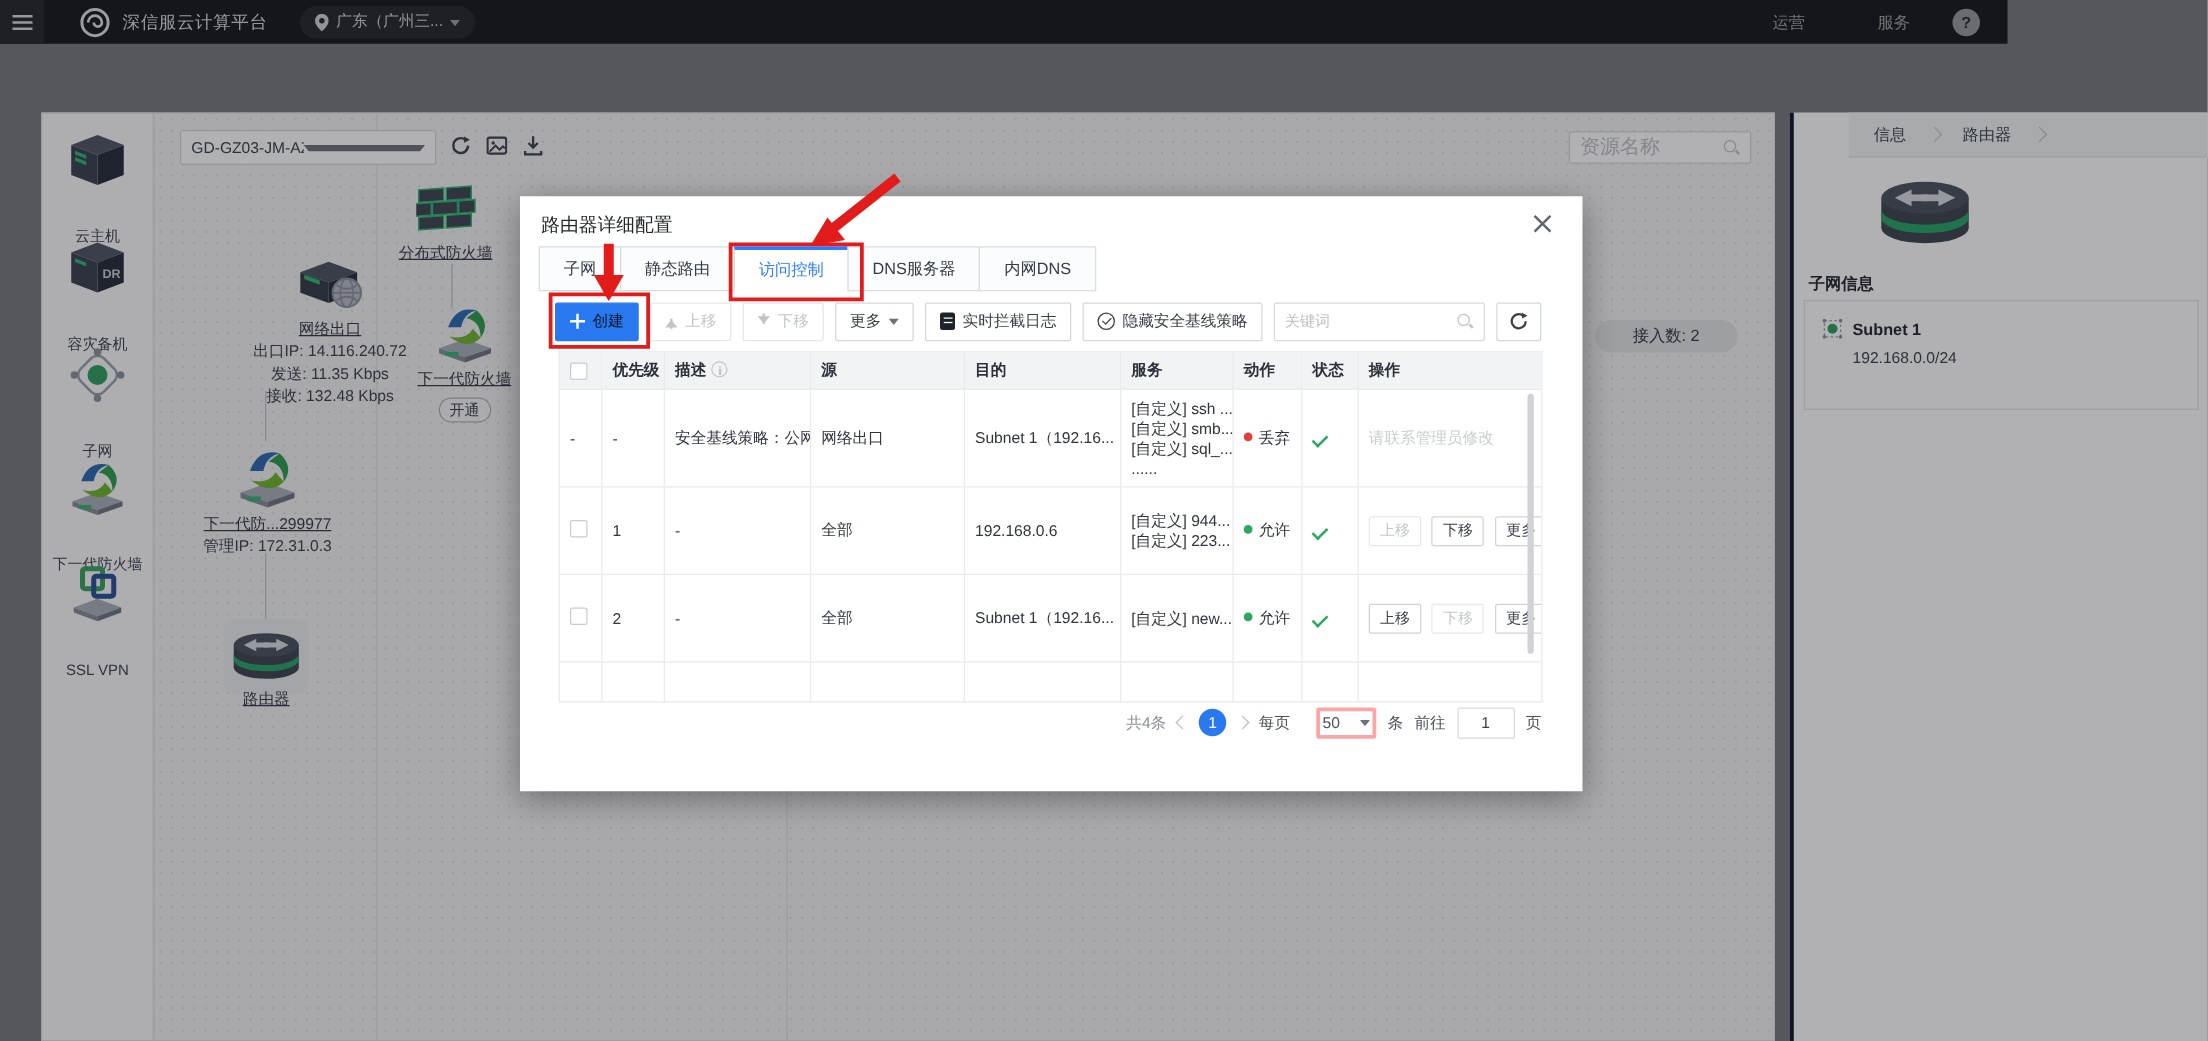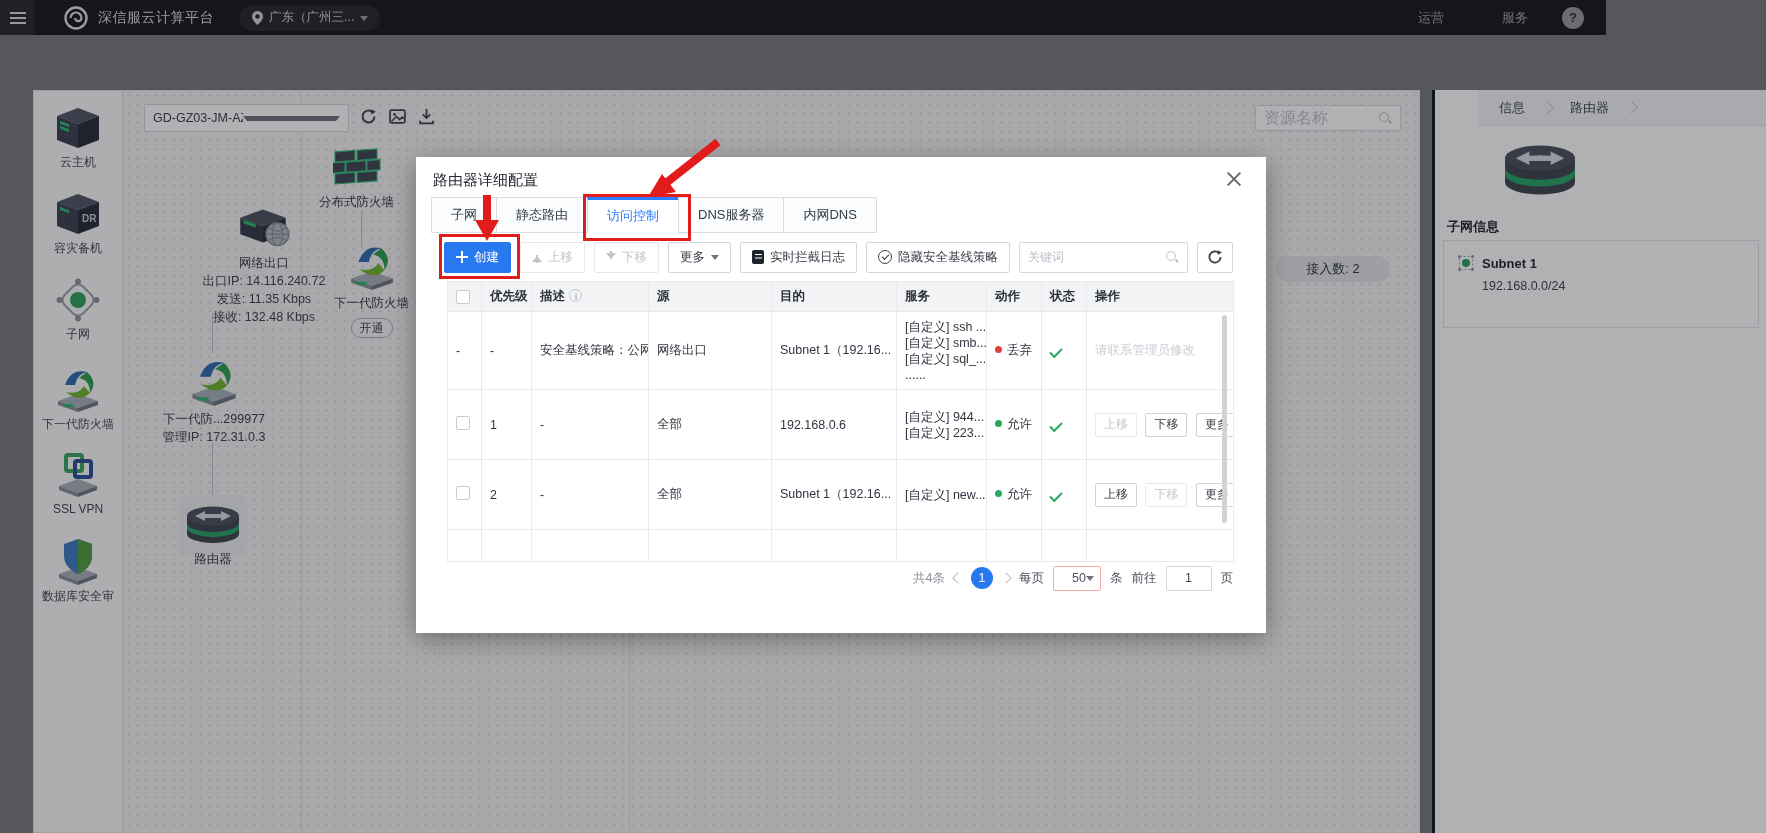--- a/index.html
+++ b/index.html
@@ -25,42 +25,42 @@
             display:flex; align-items:center; justify-content:center; font-size:13px; font-weight:bold; cursor:pointer; }
 
   
   #page-title { position:absolute; left:40px; top:56px; display:flex; align-items:center; gap:8px;margin-top:35px; }
   #page-title .bar { width:4px; height:16px; background:#2b7cff; }
   #page-title .txt { color:#eef0f3; font-size:15px; font-weight:bold; }
 
   
   #sidebar { position:absolute; left:33px; top:90px; width:90px; height:743px; background:#fbfbfd;
              border:1px solid #e2e4e8; display:flex; flex-direction:column; align-items:center; padding-top:14px; }
-  .side-item { width:100%; height:86px; display:flex; flex-direction:column; align-items:center; justify-content:flex-start; cursor:pointer; }
+  .side-item { width:100%; height:86px; display:flex; flex-direction:column; align-items:center; justify-content:flex-start; cursor:pointer;gap:27px; }
   .side-item .lbl { font-size:12px; color:#3e4450; margin-top:3px; white-space:nowrap; }
 
   
   #canvas { position:absolute; left:123px; top:90px; width:1297px; height:743px; background:#f3f3f5;
             background-image:radial-gradient(#dcdde0 1px, transparent 1.2px); background-size:9px 9px;
             border:1px solid #e2e4e8; }
   .lane { position:absolute; top:0; bottom:0; width:1px; background:rgba(0,0,0,.08); }
   .vpc-select { position:absolute; left:20px; top:13px; width:205px; height:28px; background:#fff;
                 border:1px solid #d4d7dc; border-radius:2px; display:flex; align-items:center; padding:0 8px; cursor:pointer; }
   .vpc-select span { font-size:12.5px; color:#3a404a; flex:1; white-space:nowrap; overflow:hidden; }
   .tool-ic { position:absolute; top:17px; width:18px; height:18px; cursor:pointer; }
   .rsearch { position:absolute; right:18px; top:14px; width:146px; height:26px; background:#fff;
              border:1px solid #d6d9de; border-radius:2px; display:flex; align-items:center; padding:0 8px; }
   .rsearch input { border:none; outline:none; flex:1; font-size:16px; color:#3a404a; width:100px; background:transparent; }
   .rsearch input::placeholder, .kw input::placeholder { color:#bcc0c7; }
   .mag { position:relative; width:14px; height:14px; flex:none; }
   .mag::before { content:""; position:absolute; left:1px; top:1px; width:8px; height:8px; border:1.5px solid #bfc3c9; border-radius:50%; }
   .mag::after { content:""; position:absolute; left:10px; top:10px; width:4px; height:1.6px; background:#bfc3c9; transform:rotate(45deg); }
 
   .node { position:absolute; display:flex; flex-direction:column; align-items:center; cursor:pointer; }
-  .node .nlbl { font-size:12.5px; color:#343a44; margin-top:4px; white-space:nowrap; }
+  .node .nlbl { font-size:12.5px; color:#343a44; margin-top:4px; white-space:nowrap;text-decoration:underline; }
   .node .nline { font-size:12.5px; color:#3c424c; line-height:18px; white-space:nowrap; }
   .conn { position:absolute; width:1px; background:#c2c4c9; }
   .badge-pill { margin-top:6px; width:42px; height:20px; border:1px solid #aeb2b9; border-radius:10px; background:#f7f7f9;
                 font-size:12px; color:#3c424c; display:flex; align-items:center; justify-content:center; }
   .router-sel { position:absolute; left:178px; top:494px; width:68px; height:60px; background:#ecedf1; border-radius:8px; }
   .access-pill { position:absolute; left:1152px; top:165px; width:114px; height:26px; background:#e3e4e7;
                  border-radius:13px; display:flex; align-items:center; justify-content:center;
                  font-size:13px; color:#333842; }
 
   
@@ -84,21 +84,21 @@
   .m-close { position:absolute; right:24px; top:14px; width:16px; height:16px; cursor:pointer; }
   .m-close::before,.m-close::after { content:""; position:absolute; left:-1px; top:7px; width:18px; height:2px; background:#60666f; }
   .m-close::before { transform:rotate(45deg);} .m-close::after { transform:rotate(-45deg);}
   .m-tabs { position:absolute; left:16px; top:40px; display:flex; }
   .mtab { height:36px; padding:0 19px; border:1px solid #d9dce1; background:#fbfcfd; margin-left:-1px;
           display:flex; align-items:center; font-size:13px; color:#333a45; cursor:pointer; }
   .mtab.active { background:#fff; color:#2b7cff; border-top:3px solid #2b7cff; border-bottom:1px solid #fff; }
   .m-toolbar { position:absolute; left:28px; right:33px; top:84px; height:32px; display:flex; gap:9px; align-items:center; }
   .btn { height:31px; display:inline-flex; align-items:center; justify-content:center; gap:6px; padding:0 11px;
          background:#fff; border:1px solid #d3d7dd; border-radius:2px; font-size:12.5px; color:#3a404a; cursor:pointer; white-space:nowrap; }
-  .btn.primary { background:#2878f0; border-color:#2878f0; color:#ffffff; }
+  .btn.primary { background:#2878f0; border-color:#2878f0; color:#0f172a; }
   .btn.disabled { color:#c0c5cc; border-color:#e4e7eb; cursor:default; }
   .plus { position:relative; width:12px; height:12px; }
   .plus::before { content:""; position:absolute; left:0; top:5px; width:12px; height:2px; background:#fff; }
   .plus::after  { content:""; position:absolute; left:5px; top:0; width:2px; height:12px; background:#fff; }
   .arr { position:relative; width:10px; height:12px; }
   .arr::before { content:""; position:absolute; left:4px; top:4px; width:2px; height:8px; background:#c0c5cc; }
   .arr.up::after { content:""; position:absolute; left:0; top:0; border:5px solid transparent; border-bottom:6px solid #c0c5cc; }
   .arr.dn::before { top:0; }
   .arr.dn::after { content:""; position:absolute; left:0; bottom:-1px; border:5px solid transparent; border-top:6px solid #c0c5cc; }
   .caret-sm { width:0; height:0; border:4px solid transparent; border-top:5px solid #6d727b; margin-top:5px; }
@@ -130,21 +130,21 @@
               border:1px solid #cfd3d9; border-radius:2px; background:#fff; font-size:12px; color:#3a404a; cursor:pointer; }
   .mini-btn.disabled { border-color:#e6e8ec; color:#c3c7cd; }
   .scroll-thumb { position:absolute; left:775px; top:34px; width:5px; height:208px; background:#d0d2d6; border-radius:3px; }
 
   
   .m-pager { position:absolute; right:33px; top:408px; height:26px; display:flex; align-items:center; gap:9px; font-size:12.5px; color:#4a505c; }
   .pg-total { color:#8b9099; }
   .pg-chev { width:8px; height:8px; border-top:1.6px solid #b9bec7; border-left:1.6px solid #b9bec7; cursor:pointer; }
   .pg-chev.l { transform:rotate(-45deg);} .pg-chev.r { transform:rotate(135deg);}
   .pg-cur { width:22px; height:22px; border-radius:50%; background:#2878f0; color:#fff; display:flex; align-items:center; justify-content:center; font-size:12.5px; }
-  .pg-select { width:48px; height:25px; border:1px solid #fca5a5; border-radius:2px; display:flex; align-items:center; justify-content:space-between; padding:0 18px; cursor:pointer; }
+  .pg-select { width:48px; height:25px; border:3px solid #fca5a5; border-radius:2px; display:flex; align-items:center; justify-content:space-between; padding:0 2px; cursor:pointer;margin-left:12px; }
   .pg-input { width:46px; height:25px; border:1px solid #d3d7dd; border-radius:2px; text-align:center; font-size:12.5px; color:#3a404a; outline:none; }
 
   
   .anno { position:absolute; z-index:70; }
   .anno-box { border:3px solid #e21b1b; }
 
   svg { display:block; }
 </style>
 </head>
 <body>
@@ -240,32 +240,20 @@
     <span>
         <svg width="50" height="50" viewBox="0 0 50 50">
           <polygon points="6,37 25,30 44,37 25,44" fill="#a9afb8"></polygon>
           <polygon points="6,37 25,44 25,48 6,41" fill="#878d97"></polygon>
           <polygon points="44,37 25,44 25,48 44,41" fill="#6f7580"></polygon>
           <rect x="13" y="6" width="16" height="16" rx="2" fill="none" stroke="#3aa55e" stroke-width="4"></rect>
           <rect x="22" y="12" width="16" height="16" rx="2" fill="none" stroke="#274f96" stroke-width="4"></rect>
         </svg>
       </span>
     <span class="lbl">SSL VPN</span>
-  </div>
-  <div class="side-item">
-    <span>
-        <svg width="50" height="50" viewBox="0 0 50 50">
-          <polygon points="6,39 25,32 44,39 25,46" fill="#a9afb8"></polygon>
-          <polygon points="6,39 25,46 25,50 6,43" fill="#878d97"></polygon>
-          <polygon points="44,39 25,46 25,50 44,43" fill="#6f7580"></polygon>
-          <path d="M25 4 L39 9 V21 C39 30 32 36 25 39 C18 36 11 30 11 21 V9 Z" fill="#3c7bc0"></path>
-          <path d="M25 4 L39 9 V21 C39 30 32 36 25 39 Z" fill="#4e9e3d"></path>
-        </svg>
-      </span>
-    <span class="lbl">数据库安全审</span>
   </div>
 </div>
 
 <div id="canvas">
   <div class="lane" style="left:177px"></div>
   <div class="lane" style="left:505px; top:215px"></div>
 
   <div class="vpc-select">
     <span>GD-GZ03-JM-AZ1/VPC82f72fde...</span>
     <span class="caret-dn" style="border-top-color:#6d727b"></span>

